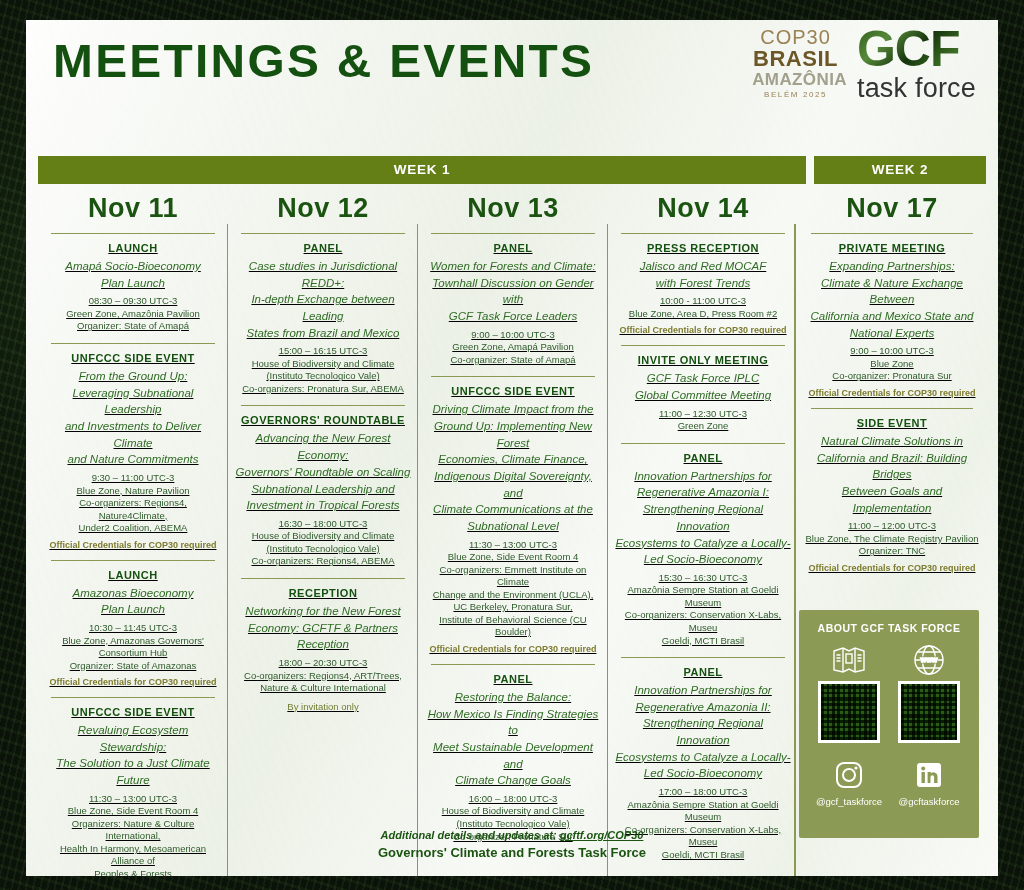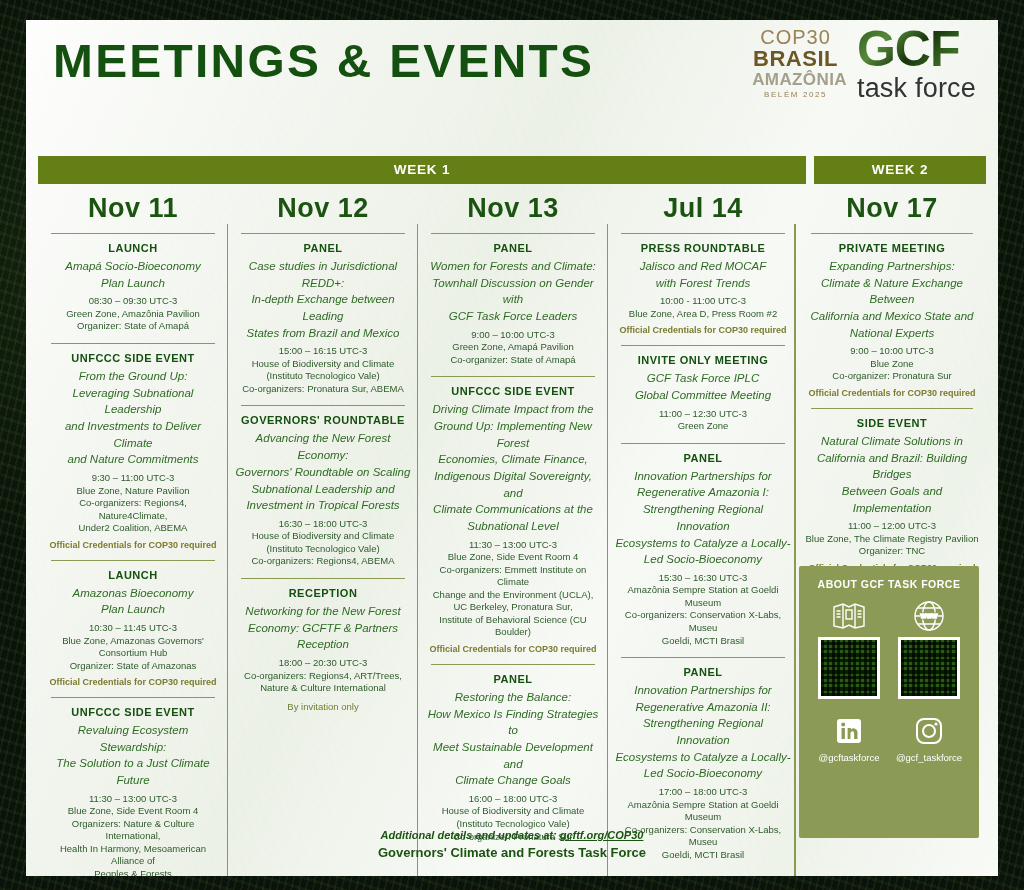--- a/index.html
+++ b/index.html
@@ -85,41 +85,41 @@
     content:""; position:absolute; left:-4px; top:36px; bottom:0; width:2px;
     background:#8b9a52;
   }
   .daylabel{
     text-align:center; color:#1b5311; font-weight:bold;
     font-family:"Liberation Sans Narrow","Liberation Sans",sans-serif;
     font-size:27px; letter-spacing:.5px; padding:5px 0 9px;
   }
   .hrule{ height:1px; background:#8b9a52; margin:0 6px 7px; }
 
-  .ev{ text-align:center; padding:1px 0 5px; }
+  .ev{ text-align:center; padding:1px 0 5px;text-decoration:underline; }
   .ev .kind{
     color:#14500f; font-weight:bold; font-size:11px; letter-spacing:.5px;
     margin-bottom:4px;
   }
   .ev .name{
     color:#2f6b24; font-style:italic; font-size:11.5px; line-height:1.45;
     margin-bottom:4px;
   }
   .ev .meta{
     color:#2d5a2a; font-size:9.5px; line-height:1.32;
   }
   .ev .cred{
     color:#7d7b2e; font-size:9px; font-weight:bold; margin-top:5px;
   }
   .ev .note{ color:#6f7f33; font-size:9.5px; margin-top:6px;text-align:center; }
   .evsep{ height:1px; background:#8b9a52; margin:5px 6px 7px; }
 
   
   #about{
-    position:absolute; right:19px; bottom:38px; width:180px; height:272px;
+    position:absolute; right:19px; bottom:38px; width:180px; height:228px;
     background:#8b9b56; border-radius:2px; padding:12px 10px 10px;
     text-align:center; color:#fff;
   }
   #about h4{ font-size:10.5px; letter-spacing:.5px; font-weight:bold; margin-bottom:9px;}
   .qrow{ display:flex; justify-content:space-around; align-items:flex-end; }
   .qcell{ width:72px; }
   .qricon{ height:34px; display:flex; align-items:center; justify-content:center; }
   .qr{
     width:62px;height:62px;background:#fff;margin:4px auto 0;padding:3px;
   }
@@ -249,24 +249,24 @@
           <div class="cred">Official Credentials for COP30 required</div>
         </div>
         <div class="evsep"></div>
         <div class="ev">
           <div class="kind">PANEL</div>
           <div class="name">Restoring the Balance:<br>How Mexico Is Finding Strategies to<br>Meet Sustainable Development and<br>Climate Change Goals</div>
           <div class="meta">16:00 – 18:00 UTC-3<br>House of Biodiversity and Climate<br>(Instituto Tecnologico Vale)<br>Co-organizer: Pronatura Sur</div>
         </div>
       </div>
       <div class="col c4">
-        <div class="daylabel">Jul 14</div>
-        <div class="hrule"></div>
-        <div class="ev">
-          <div class="kind">PRESS ROUNDTABLE</div>
+        <div class="daylabel">Nov 14</div>
+        <div class="hrule"></div>
+        <div class="ev">
+          <div class="kind">PRESS RECEPTION</div>
           <div class="name">Jalisco and Red MOCAF<br>with Forest Trends</div>
           <div class="meta">10:00 - 11:00 UTC-3<br>Blue Zone, Area D, Press Room #2</div>
           <div class="cred">Official Credentials for COP30 required</div>
         </div>
         <div class="evsep"></div>
         <div class="ev">
           <div class="kind">INVITE ONLY MEETING</div>
           <div class="name">GCF Task Force IPLC<br>Global Committee Meeting</div>
           <div class="meta">11:00 – 12:30 UTC-3<br>Green Zone</div>
         </div>
@@ -330,39 +330,39 @@
           </svg>
         </div>
         <div class="qr">
             <i></i>
           </div>
       </div>
     </div>
     <div class="socials">
       <div class="scell">
         <div class="sicon">
+          <svg width="28" height="28" viewBox="0 0 28 28" fill="none" stroke="#fff" stroke-width="2">
+            <rect x="2" y="2" width="24" height="24" rx="7"></rect>
+            <circle cx="14" cy="14" r="6"></circle>
+            <circle cx="21" cy="7" r="1.6" fill="#fff" stroke="none"></circle>
+          </svg>
+        </div>
+        <div class="shandle">@gcf_taskforce</div>
+      </div>
+      <div class="scell">
+        <div class="sicon">
           <svg width="28" height="28" viewBox="0 0 28 28">
             <rect x="2" y="2" width="24" height="24" rx="3" fill="#fff"></rect>
             <rect x="6.5" y="11" width="3.4" height="11" fill="#8b9b56"></rect>
             <circle cx="8.2" cy="7.6" r="2" fill="#8b9b56"></circle>
             <path d="M12.6 11 h3.3 v1.6 a3.8 3.8 0 0 1 6.6 2.6 V22 h-3.4 v-6 a1.8 1.8 0 0 0-3.6 0 v6 h-2.9 Z" fill="#8b9b56"></path>
           </svg>
         </div>
         <div class="shandle">@gcftaskforce</div>
       </div>
-      <div class="scell">
-        <div class="sicon">
-          <svg width="28" height="28" viewBox="0 0 28 28" fill="none" stroke="#fff" stroke-width="2">
-            <rect x="2" y="2" width="24" height="24" rx="7"></rect>
-            <circle cx="14" cy="14" r="6"></circle>
-            <circle cx="21" cy="7" r="1.6" fill="#fff" stroke="none"></circle>
-          </svg>
-        </div>
-        <div class="shandle">@gcf_taskforce</div>
-      </div>
     </div>
   </div>
 
   <div id="footer">
     <div class="f1"><span>Additional details and updates at: </span><u>gcftf.org/COP30</u></div>
     <div class="f2">Governors' Climate and Forests Task Force</div>
   </div>
 
 </div>
 

